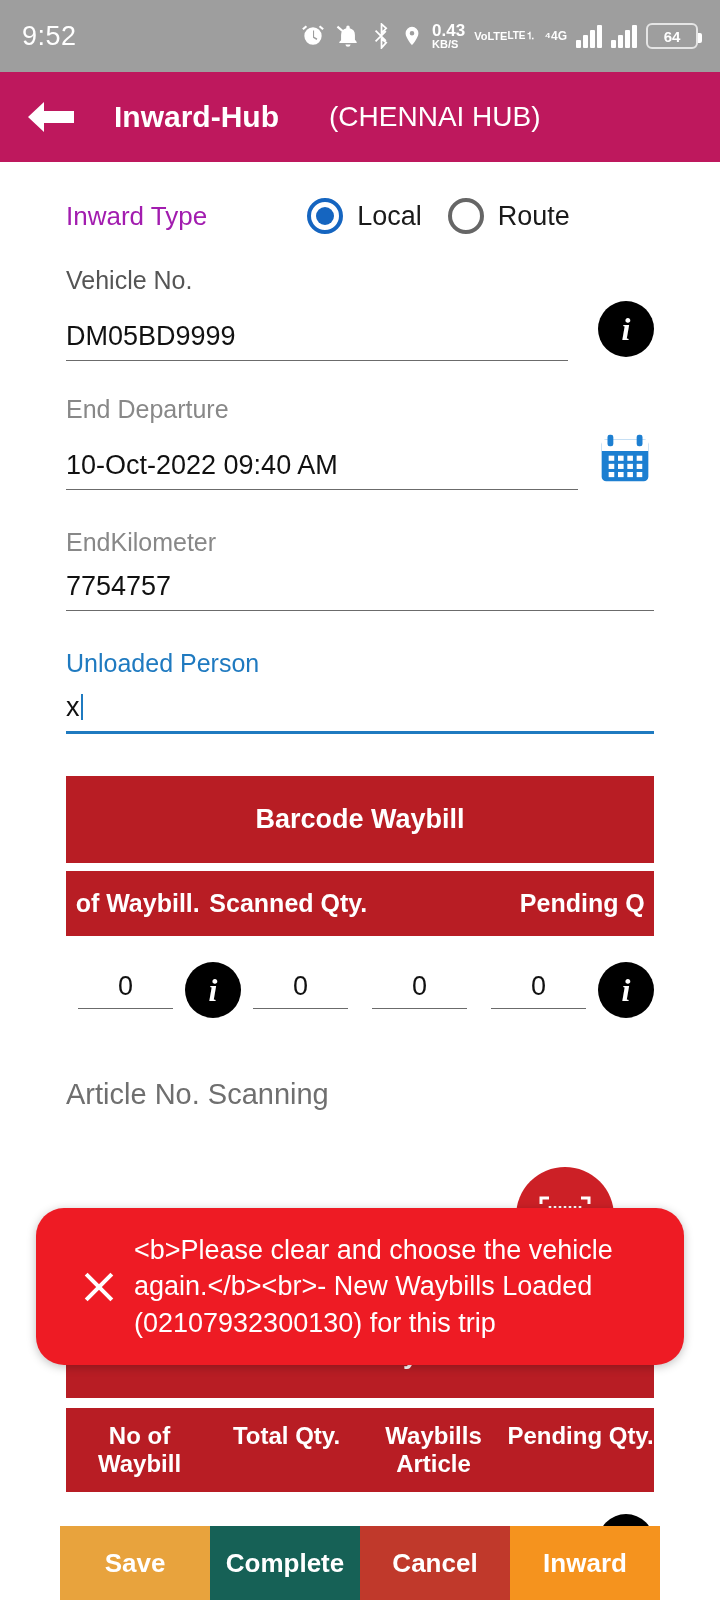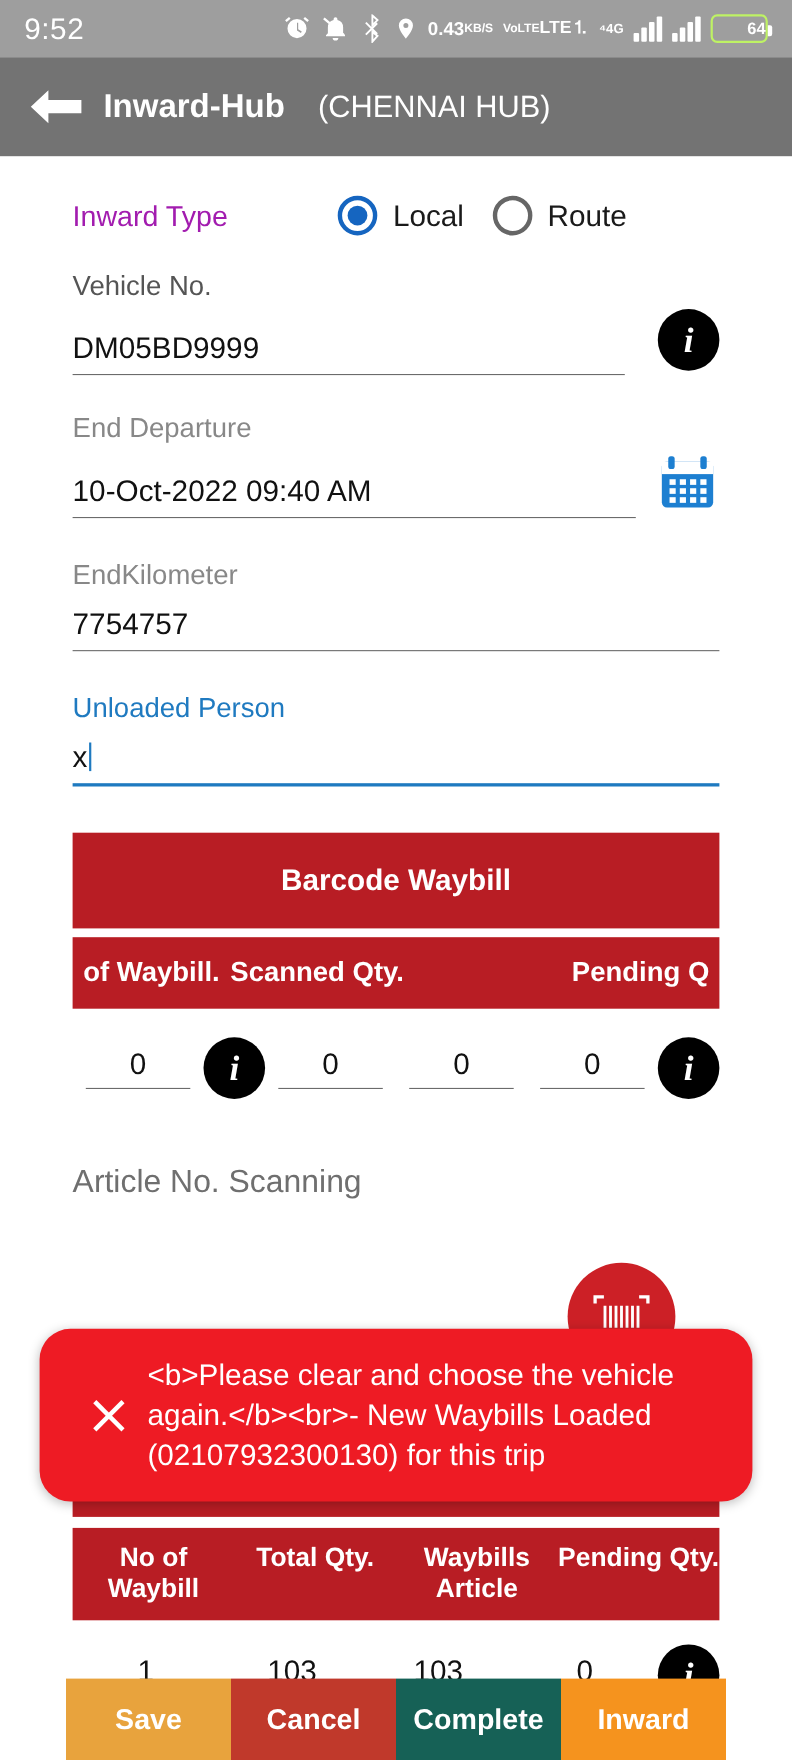--- a/index.html
+++ b/index.html
@@ -7,58 +7,59 @@
   body {
     width: 720px; height: 1600px;
     font-family: "Liberation Sans", sans-serif;
     background: #ffffff;
     overflow: hidden;
     position: relative;
   }
 
   
   .statusbar {
-    height: 52px;
+    height: 72px;
     background: #9e9e9e;
     display: flex;
     align-items: center;
     justify-content: space-between;
     padding: 0 22px;
     color: #ffffff;
   }
   .status-time { font-size: 27px; font-weight: 500; letter-spacing: .5px; }
   .status-icons { display: flex; align-items: center; gap: 9px; }
   .status-icons svg { display: block; }
-  .net-rate { display: flex; flex-direction: row; align-items: center; line-height: 1; }
+  .net-rate { display: flex; flex-direction: column; line-height: 1; }
   .net-rate .r1 { font-size: 17px; font-weight: 700; }
   .net-rate .r2 { font-size: 11px; font-weight: 700; }
   .volte { display: flex; flex-direction: row; align-items: center; line-height: 1; }
   .volte .v1 { font-size: 11px; font-weight: 700; }
-  .volte .v2 { font-size: 16px; font-weight: 700; }
+  .volte .v2 { font-size: 10px; font-weight: 700; }
   .g4 { display:flex; align-items:flex-start; font-size: 12px; font-weight: 700; }
   .bars { display: flex; align-items: flex-end; gap: 2px; height: 24px; }
   .bars i { display: block; width: 5px; background: #fff; border-radius: 1px; }
   .battery {
-    width: 52px; height: 26px; border: 2px solid #bef264; border-radius: 6px;
-    display: flex; align-items: center; justify-content: flex-end;
+    width: 52px; height: 26px; border: 2px solid #e5e5e5; border-radius: 6px;
+    display: flex; align-items: center; justify-content: center;
     font-size: 15px; font-weight: 600; position: relative;
   }
   .battery::after {
     content: ""; position: absolute; right: -6px; top: 8px;
     width: 4px; height: 10px; background: #fff; border-radius: 0 2px 2px 0;
   }
 
   
   .appbar {
     height: 90px;
-    background: #737373;
+    background: #be185d;
     display: flex;
     align-items: center;
     padding: 0 24px;
     color: #ffffff;
+    gap: 20px;
   }
   .back-arrow { width: 54px; height: 40px; display:flex; align-items:center; }
   .appbar-title { font-size: 30px; font-weight: bold; margin-left: 16px; }
   .appbar-sub { font-size: 28px; margin-left: 30px; font-weight: 400; }
 
   
   .content { padding: 0 0 0 0; }
 
   .field-block { padding: 0 66px; }
   .field-label { font-size: 25px; color: #888888; margin-bottom: 6px; }
@@ -390,16 +391,16 @@
     <svg width="44" height="44" viewBox="0 0 24 24" stroke="#fff" stroke-width="2.2" fill="none">
       <line x1="5" y1="5" x2="19" y2="19"></line>
         <line x1="19" y1="5" x2="5" y2="19"></line>
     </svg>
   </div>
   <div class="msg">&lt;b&gt;Please clear and choose the vehicle again.&lt;/b&gt;&lt;br&gt;- New Waybills Loaded (02107932300130) for this trip</div>
 </div>
 
 <div class="btnbar">
   <div class="btn" style="background: rgb(232, 163, 61);">Save</div>
+  <div class="btn" style="background: rgb(22, 97, 86);">Complete</div>
   <div class="btn" style="background: rgb(192, 57, 43);">Cancel</div>
-  <div class="btn" style="background: rgb(22, 97, 86);">Complete</div>
   <div class="btn" style="background: rgb(245, 147, 30);">Inward</div>
 </div>
 
 </body></html>

